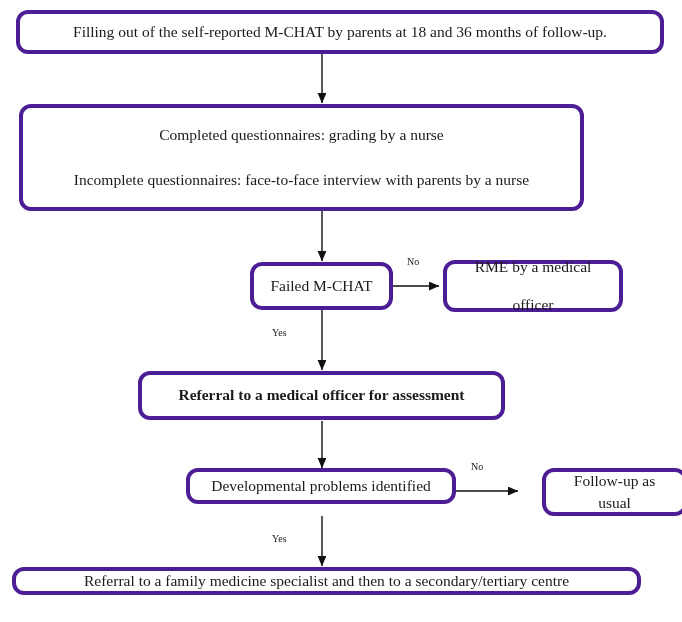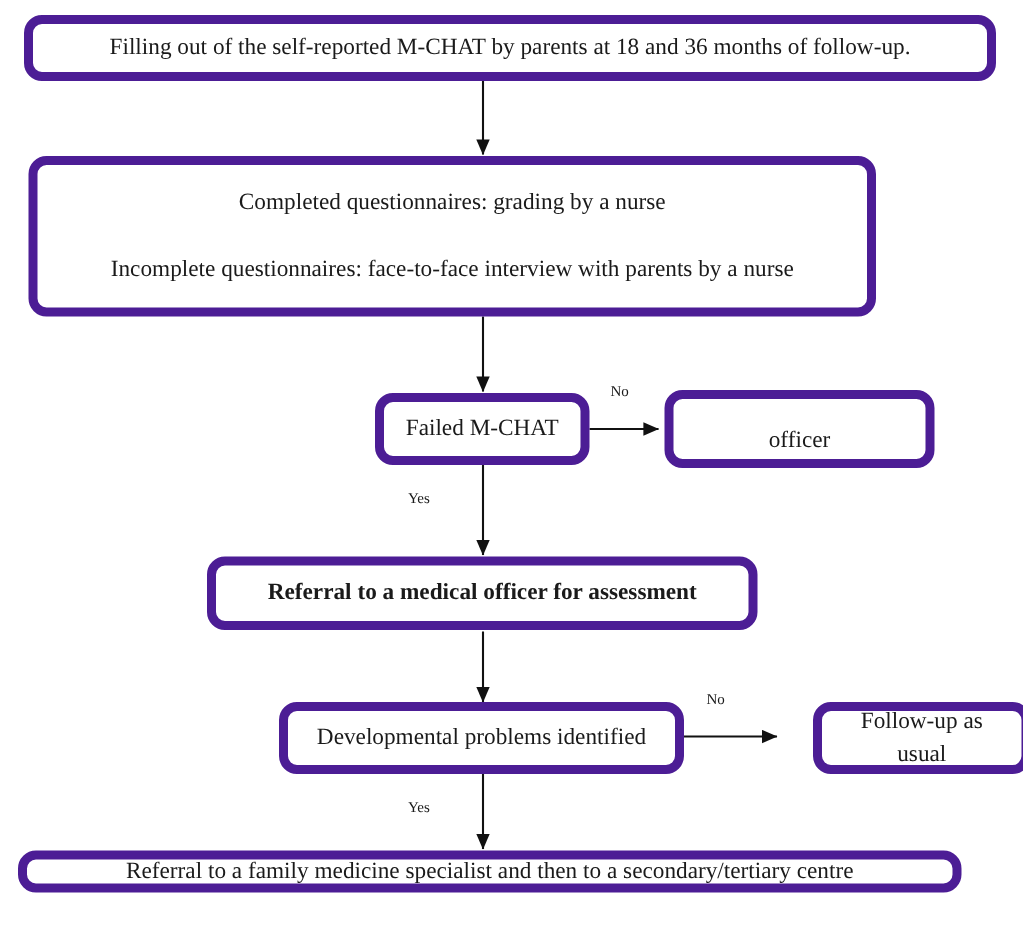--- a/index.html
+++ b/index.html
@@ -12,21 +12,21 @@
     width: 682px;
     height: 622px;
     background: #ffffff;
     font-family: "Liberation Serif", serif;
     color: #1a1a1a;
     overflow: hidden;
   }
   .node {
     position: absolute;
     box-sizing: border-box;
-    border: 6px solid #4c1d95;
+    border: 4px solid #4c1d95;
     border-radius: 12px;
     background: #ffffff;
     display: flex;
     flex-direction: column;
     align-items: center;
     justify-content: center;
     text-align: center;
     font-size: 15.5px;
     line-height: 1.45;
     color: #1a1a1a;
@@ -89,28 +89,29 @@
   <div class="node two-line" style="left:19px; top:104px; width:565px; height:107px;">
     <span class="line">Completed questionnaires: grading by a nurse</span>
     <span class="line">Incomplete questionnaires: face-to-face interview with parents by a nurse</span>
   </div>
 
   <div class="node" style="left:250px; top:262px; width:143px; height:48px;">
     <span class="line">Failed M-CHAT</span>
   </div>
 
   <div class="node two-line" style="left:443px; top:260px; width:180px; height:52px; padding:2px 8px;">
+    <span class="line">RME by a medical</span>
     <span class="line" style="margin-top:16px;">officer</span>
   </div>
 
   <div class="node" style="left:138px; top:371px; width:367px; height:49px;font-weight:bold;">
     <span class="line">Referral to a medical officer for assessment</span>
   </div>
 
-  <div class="node" style="left:186px; top:468px; width:270px; height:48px;">
+  <div class="node" style="left:186px; top:468px; width:270px; height:36px;">
     <span class="line">Developmental problems identified</span>
   </div>
 
   <div class="node" style="left:542px; top:468px; width:145px; height:48px;">
     <span class="line">Follow-up as usual</span>
   </div>
 
   <div class="node" style="left:12px; top:567px; width:629px; height:28px;">
     <span class="line">Referral to a family medicine specialist and then to a secondary/tertiary centre</span>
   </div>

